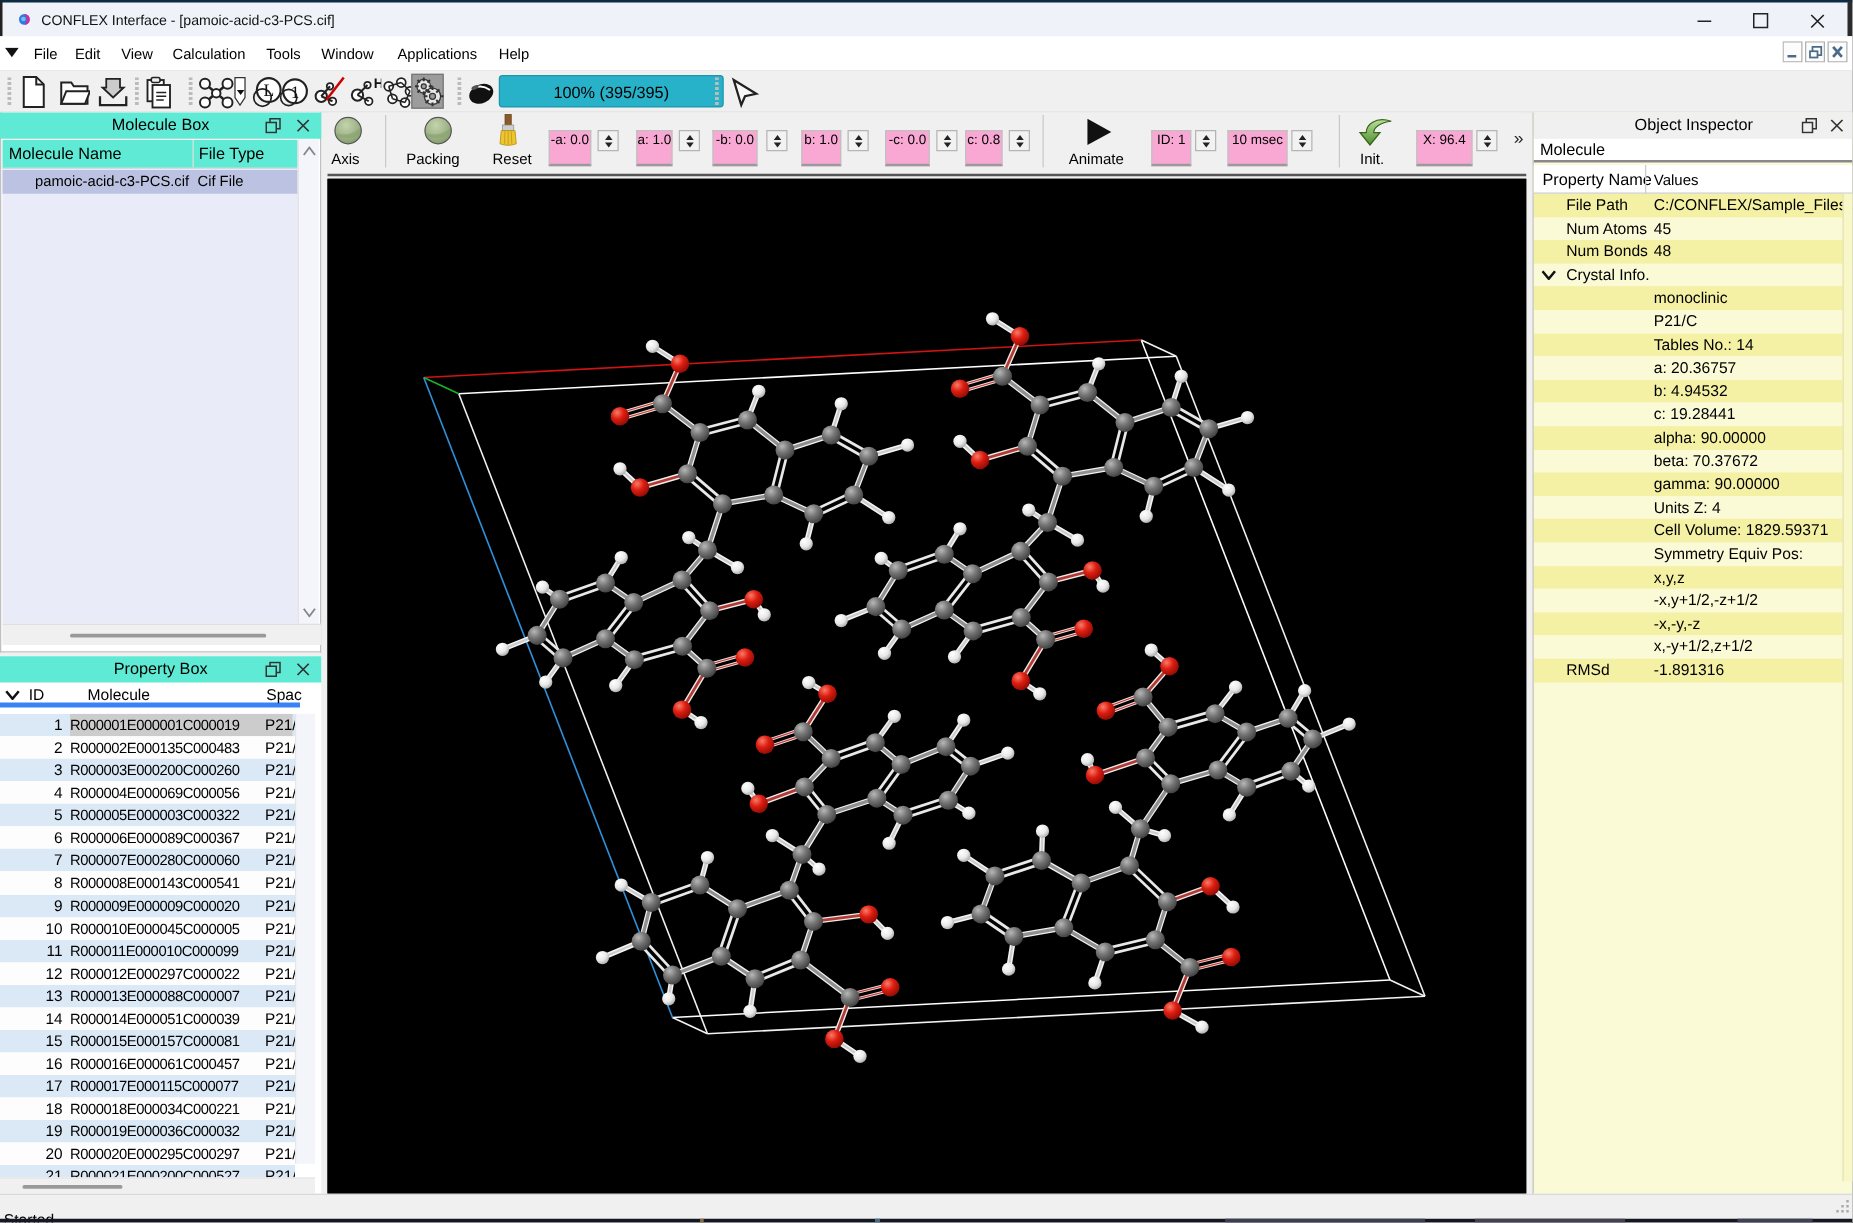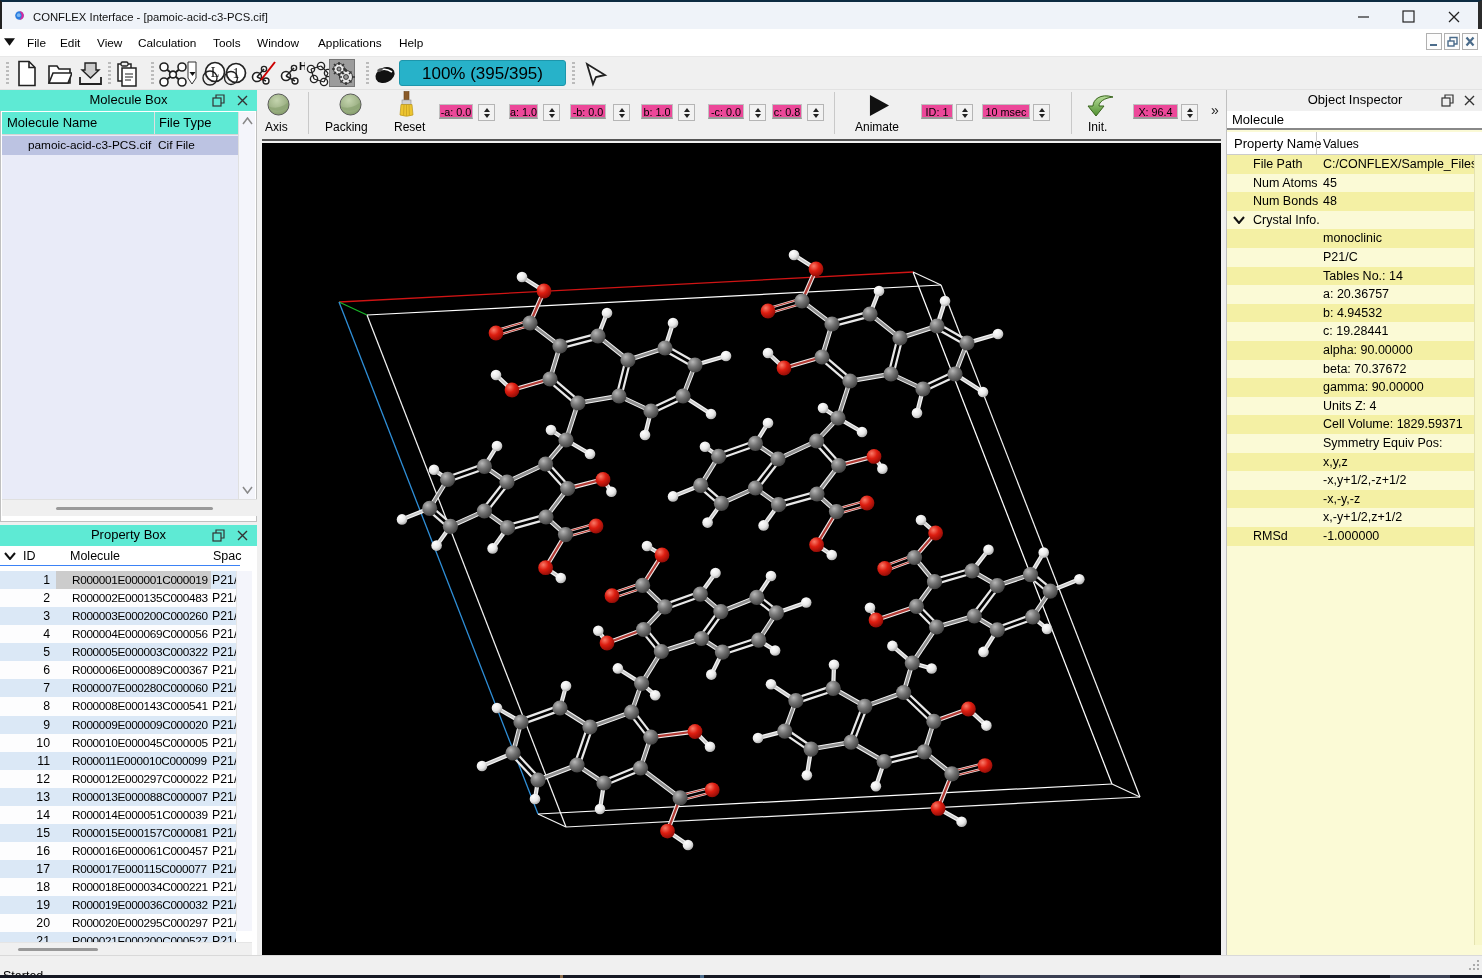--- a/index.html
+++ b/index.html
@@ -9,43 +9,43 @@
 #logo{position:absolute;left:12px;top:8px;width:11px;height:11px}
 #wbtn{position:absolute;right:0;top:2px;width:160px;height:26px;font-size:13px;color:#222}
 
 #menu{left:0;top:29px;width:1482px;height:28px;background:#ffffff;border-bottom:1px solid #e8e8e8}
 #menu span{position:absolute;top:7px;font-size:11.8px;color:#000}
 
 #tb1{left:0;top:57px;width:1482px;height:33px;background:#f0f0f0;border-bottom:1px solid #e2e2e2}
 .grip{position:absolute;top:5px;width:3px;height:23px;background:repeating-linear-gradient(to bottom,#bbb 0 2px,transparent 2px 4px)}
 
 #tb2{left:262px;top:90px;width:959px;height:51px;background:#f0f0f0;border-bottom:2px solid #555}
-.spin{position:absolute;top:14px;height:15px;border:1px solid #c0c0c0;border-bottom:2px solid #9a9a9a;background:#ec4899;font-size:10.8px;color:#000;text-align:center;line-height:15px;white-space:nowrap;overflow:hidden}
+.spin{position:absolute;top:14px;height:29px;border:1px solid #c0c0c0;border-bottom:2px solid #9a9a9a;background:#f9a8d4;font-size:10.8px;color:#000;text-align:center;line-height:15px;white-space:nowrap;overflow:hidden}
 .spbtn{position:absolute;top:14px;width:17px;height:17px;border:1px solid #b5b5b5;background:#f2f2f2}
 .spbtn:before{content:"";position:absolute;left:4.5px;top:2.5px;border-left:3.2px solid transparent;border-right:3.2px solid transparent;border-bottom:4px solid #222}
 .spbtn:after{content:"";position:absolute;left:4.5px;bottom:2.5px;border-left:3.2px solid transparent;border-right:3.2px solid transparent;border-top:4px solid #222}
 .tlab{position:absolute;top:30px;font-size:12px;color:#000;text-align:left}
 .vsep{position:absolute;top:2px;width:1px;height:42px;background:#c9c9c9}
 
 .dockhead{position:absolute;z-index:5;height:21px;background:#5eead4;font-size:13px;color:#000;text-align:center;line-height:20px}
 .dkbtn{position:absolute;top:4px;width:13px;height:13px}
 #leftdock{left:0;top:90px;width:257px;height:865px;background:#f0f0f0}
 #mbox{position:absolute;left:0;top:0;width:257px;height:432px;border:1px solid #c0c0c0;border-top:none;background:#fff}
 #mbox-h{position:absolute;left:1px;top:22px;width:238px;height:23px;background:#5eead4;border-bottom:1px solid #d5d5d5;font-size:13px}
 #mbox-body{position:absolute;left:1px;top:45px;width:238px;height:364px;background:#e9ebf8}
 #mbox-row{position:absolute;left:0;top:1px;width:238px;height:19px;background:#bcc3e2;font-size:11.8px;color:#000}
 #mbox-vsb{position:absolute;right:1px;top:22px;width:17px;height:387px;background:#f4f5fb;border-left:1px solid #e0e0e0}
 #mbox-hsb{position:absolute;left:1px;top:409px;width:255px;height:17px;background:#f0f0f0;border-top:1px solid #e0e0e0}
 #pbox{position:absolute;left:0;top:435px;width:257px;height:430px;background:#fff}
-#pbox-h{position:absolute;left:0;top:22px;width:240px;height:19px;background:#fff;border-bottom:1px solid #3b82f6;font-size:12.5px}
+#pbox-h{position:absolute;left:0;top:22px;width:240px;height:19px;background:#fff;border-bottom:4px solid #3b82f6;font-size:12.5px}
 .prow{position:absolute;left:0;width:240px;height:18.07px;font-size:12.3px;line-height:18px;color:#000;white-space:nowrap}
 .pr-odd{background:#dbe8f6}
 .pr-even{background:#fdfdfe}
 .pid{position:absolute;left:0;width:50px;text-align:right;display:inline-block}
-.pcr{position:absolute;left:56px;width:155px;display:inline-block;padding-left:16px;font-size:11.8px;letter-spacing:-0.35px}
+.pcr{position:absolute;left:56px;width:178px;display:inline-block;font-size:11.8px;letter-spacing:-0.35px}
 .psp{position:absolute;left:212px;display:inline-block}
 #pbox-vsb{position:absolute;left:236px;top:46px;width:16px;height:360px;background:#f4f5fb;border-left:1px solid #e6e6e6}
 #pbox-hsb{position:absolute;left:0;top:417px;width:252px;height:13px;background:#f0f0f0;border-top:1px solid #e5e5e5}
 
 #oi{left:1226px;top:90px;width:256px;height:865px;background:#fbfad6;border-left:1px solid #c0c0c0}
 #oi-mol{position:absolute;left:0;top:21px;width:255px;height:19px;background:#fff;border-bottom:2px solid #888;font-size:13px;color:#000;padding-left:5px;line-height:18px}
 #oi-head{position:absolute;left:0;top:42px;width:255px;height:23px;background:#fff;border-bottom:1px solid #ccc;font-size:13px;color:#000}
 .oirow{position:absolute;left:0;width:249px;height:18.6px;font-size:12.5px;line-height:18.5px;color:#000;white-space:nowrap}
 .oi-a{background:#f4f0a4}
 .oi-b{background:#fbfad6}
@@ -181,21 +181,21 @@
   <path d="M9 2 v3 M9 13 v3 M2 9 h3 M13 9 h3 M4 4 l2 2 M12 12 l2 2 M14 4 l-2 2 M4 14 l2 -2"></path>
   <path d="M16 9 v3 M16 22 v3 M9 17 h3 M22 17 h3 M10.5 11.5 l2.5 2.5 M19 20 l2.5 2.5 M21.5 11.5 L19 14 M10.5 22.5 L13 20"></path>
   </g>
  </svg>
  <div class="grip" style="left:366px"></div>
  <svg class="icon" style="left:372px" width="26" height="28" viewBox="0 0 26 28">
       <ellipse cx="13" cy="15" rx="10" ry="7.5" transform="rotate(-25 13 15)" fill="#111"></ellipse>
       <path d="M6 11 q7 -4 14 1" stroke="#fff" stroke-width="1.6" fill="none"></path>
       <ellipse cx="8" cy="10" rx="3" ry="1.6" transform="rotate(-25 8 10)" fill="#555"></ellipse>
     </svg>
- <div style="position:absolute;left:399px;top:3px;width:167px;height:26px;background:#27b2c9;border:1px solid #1d96ab;border-radius:3px;text-align:center;line-height:25px;font-size:17px;color:#000">100% (395/395)</div>
+ <div style="position:absolute;left:399px;top:3px;width:180px;height:26px;background:#27b2c9;border:1px solid #1d96ab;border-radius:3px;text-align:center;line-height:25px;font-size:13px;color:#000">100% (395/395)</div>
  <div class="grip" style="left:572px"></div>
  <svg class="icon" style="left:583px" width="26" height="28" viewBox="0 0 26 28">
       <path d="M4 4 L22 15 L13 17 L10 24 Z" fill="#f8f8f8" stroke="#222" stroke-width="1.8"></path>
     </svg>
 </div>
 
 <div class="abs" id="tb2">
  <svg style="position:absolute;left:5px;top:3px" width="23" height="23" viewBox="0 0 24 24">
       <defs>
         <radialGradient id="sg" cx="0.42" cy="0.3" r="0.85">
@@ -1133,21 +1133,21 @@
       <div style="top:334.8px" class="oirow oi-a">
         <span class="oin"></span>
         <span class="oiv">-x,-y,-z</span>
       </div>
       <div style="top:353.4px" class="oirow oi-b">
         <span class="oin"></span>
         <span class="oiv">x,-y+1/2,z+1/2</span>
       </div>
       <div style="top:372.0px" class="oirow oi-a">
         <span class="oin">RMSd</span>
-        <span class="oiv">-1.000000</span>
+        <span class="oiv">-1.891316</span>
       </div>
     </div>
  <div id="oi-vsb"></div>
 </div>
 
 <div class="abs" id="status">
     <span style="position:absolute;left:3px;top:13px">Started.</span>
  <svg style="position:absolute;right:2px;top:4px" width="12" height="12">
       <g fill="#aaa">
         <rect x="9" y="0" width="2" height="2"></rect>

